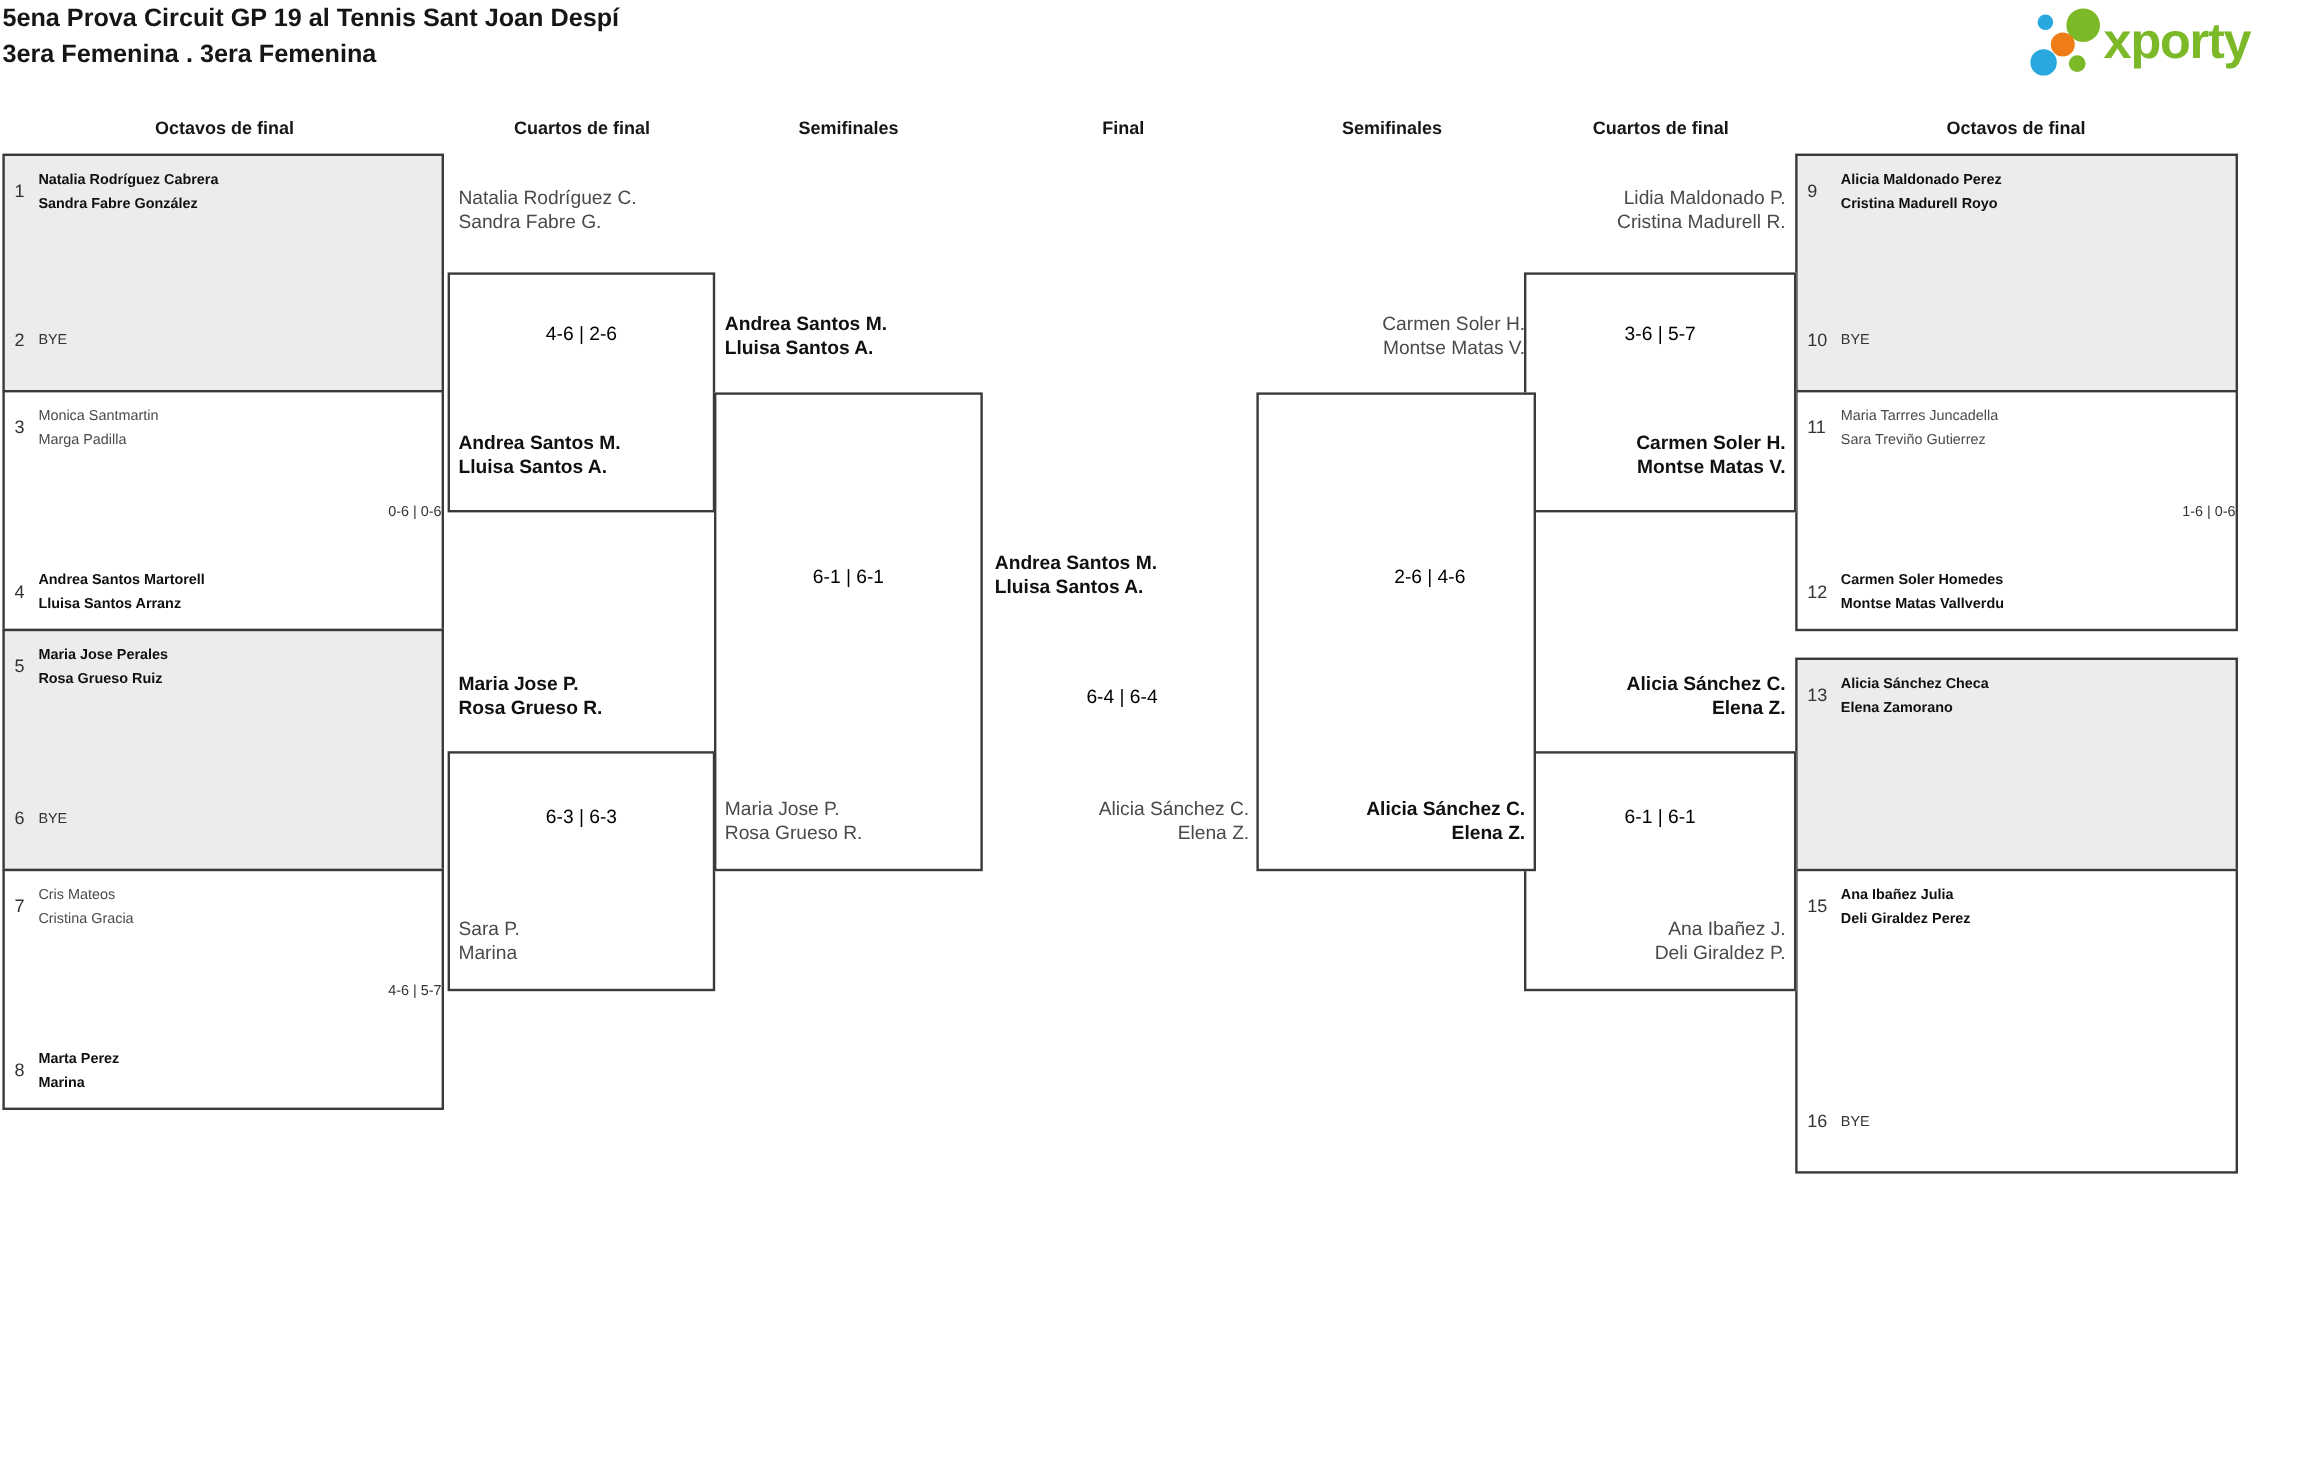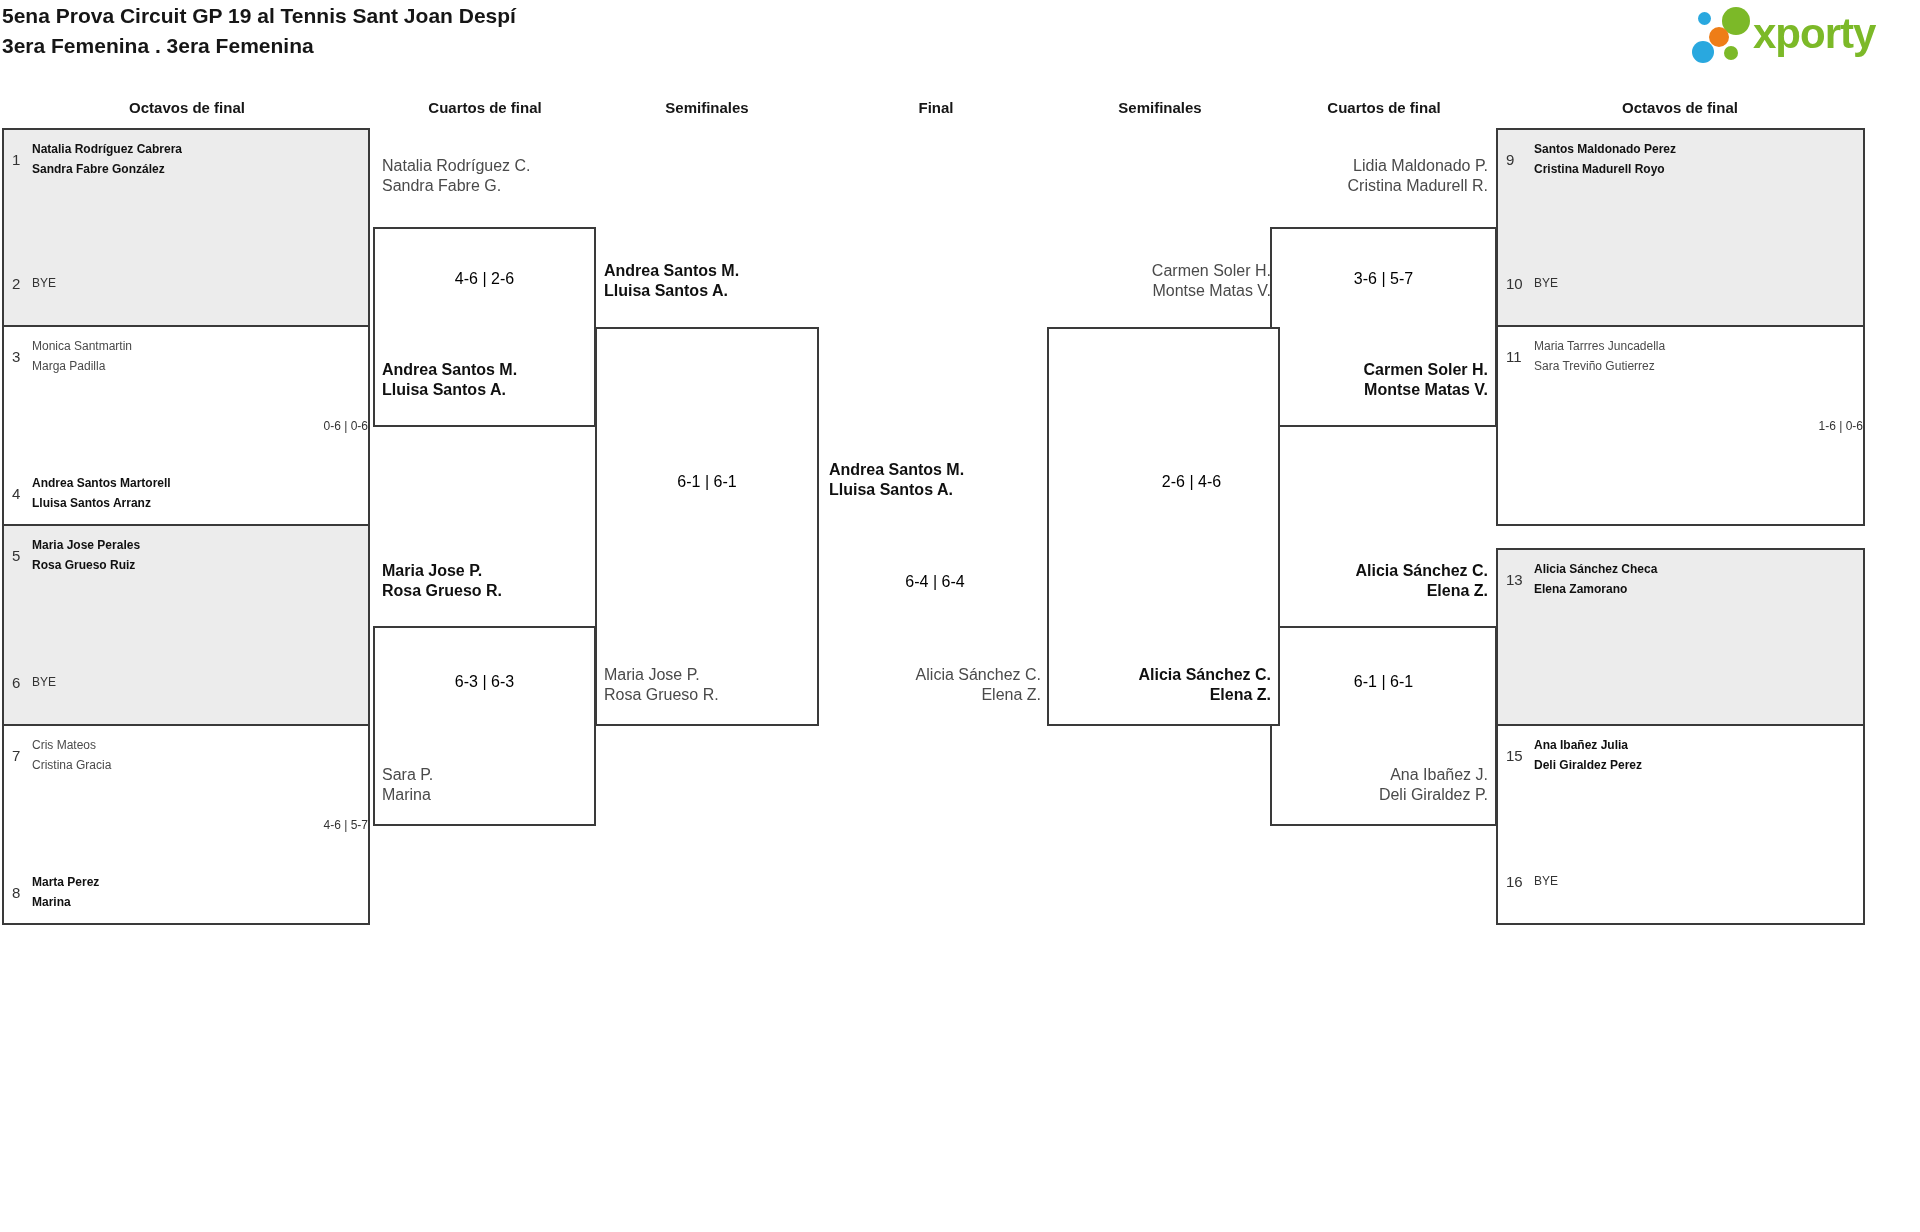--- a/index.html
+++ b/index.html
@@ -117,60 +117,67 @@
         <div>Marta Perez</div>
         <div>Marina</div>
       </div>
     </div>
   </div>
 
   <div class="box shaded wide-seed" style="left:1496px;top:128px;width:369px;height:199px;">
     <div class="slot t">
       <span class="seed">9</span>
       <div class="team winner">
-        <div>Santos Maldonado Perez</div>
+        <div>Alicia Maldonado Perez</div>
         <div>Cristina Madurell Royo</div>
       </div>
     </div>
     <div class="slot b byeb">
       <span class="seed">10</span>
       <div class="team byetxt">
         <div>BYE</div>
       </div>
     </div>
   </div>
 
   <div class="box wide-seed" style="left:1496px;top:325px;width:369px;height:201px;">
     <div class="slot t">
       <span class="seed">11</span>
       <div class="team loser">
         <div>Maria Tarrres Juncadella</div>
         <div>Sara Treviño Gutierrez</div>
       </div>
     </div>
     <div class="oscore">1-6 | 0-6</div>
+    <div class="slot b">
+      <span class="seed">12</span>
+      <div class="team winner">
+        <div>Carmen Soler Homedes</div>
+        <div>Montse Matas Vallverdu</div>
+      </div>
+    </div>
   </div>
 
   <div class="box shaded wide-seed" style="left:1496px;top:548px;width:369px;height:230px;">
     <div class="slot t">
       <span class="seed">13</span>
       <div class="team winner">
         <div>Alicia Sánchez Checa</div>
         <div>Elena Zamorano</div>
       </div>
     </div>
     <div class="slot b byeb">
       <span class="seed">14</span>
       <div class="team byetxt">
         <div>BYE</div>
       </div>
     </div>
   </div>
 
-  <div class="box wide-seed" style="left:1496px;top:724px;width:369px;height:201px;">
+  <div class="box wide-seed" style="left:1496px;top:724px;width:369px;height:254px;">
     <div class="slot t">
       <span class="seed">15</span>
       <div class="team winner">
         <div>Ana Ibañez Julia</div>
         <div>Deli Giraldez Perez</div>
       </div>
     </div>
     <div class="slot b byeb">
       <span class="seed">16</span>
       <div class="team byetxt">

